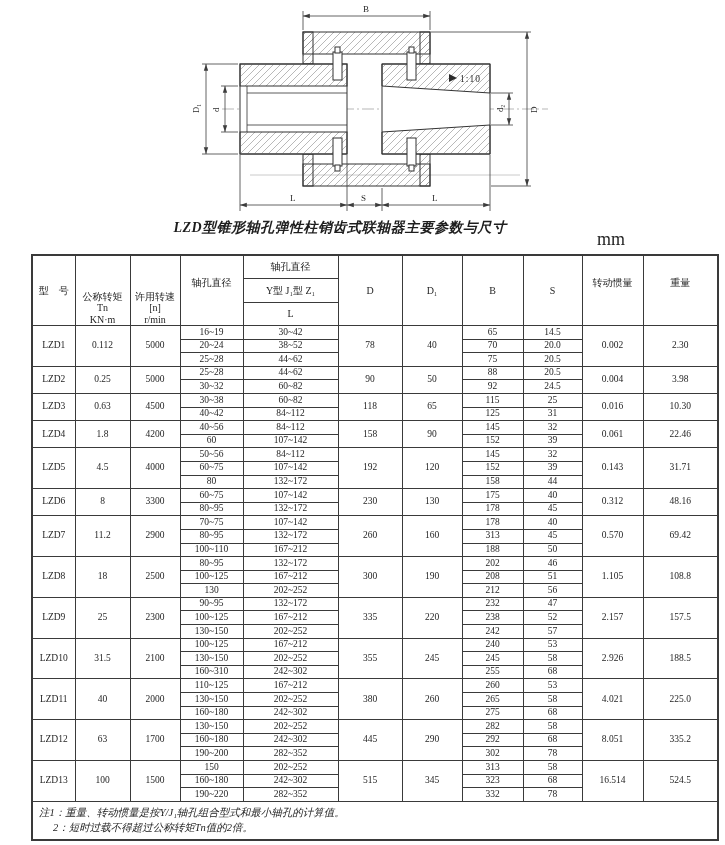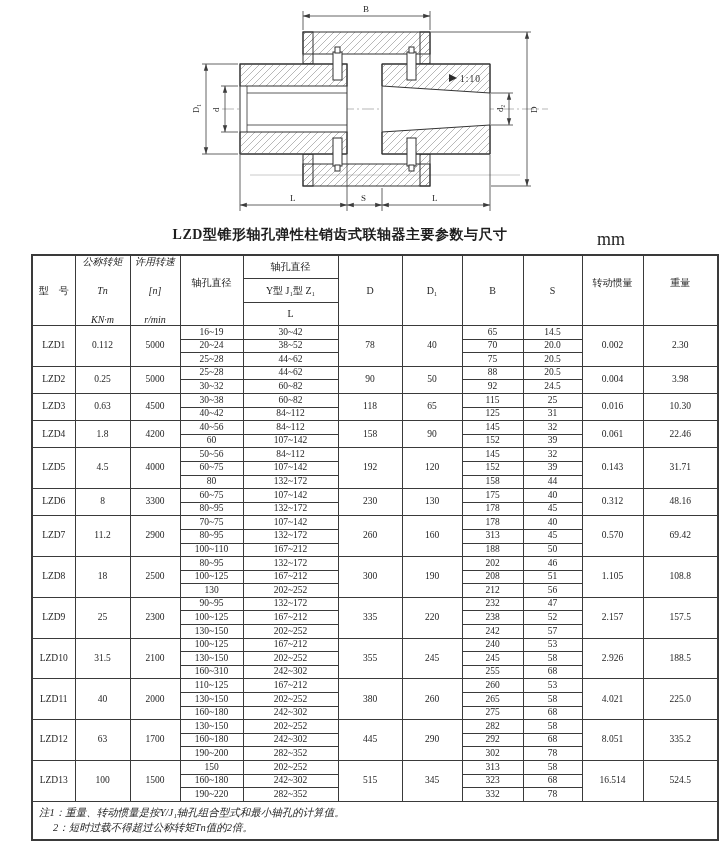--- a/index.html
+++ b/index.html
@@ -1,27 +1,27 @@
 <!DOCTYPE html>
 <html><head>
 <meta charset="utf-8">
 <style>
   html,body{margin:0;padding:0;background:#ffffff;}
   body{width:725px;height:845px;position:relative;overflow:hidden;
        font-family:"Liberation Serif","DejaVu Serif",serif;color:#1e1e1e;}
   #drawing{position:absolute;left:0;top:2px;}
-  #title-row{position:absolute;left:0;top:225px;width:652px;text-align:center;}
+  #title-row{position:absolute;left:0;top:218px;width:652px;text-align:center;font-style:italic;}
   #title-row .title{font-size:14px;font-weight:bold;letter-spacing:0.5px;position:relative;left:14px;}
   #unit-label{position:absolute;left:597px;top:229px;font-size:18px;}
   #table-wrap{position:absolute;left:31px;top:254px;}
   table{border-collapse:collapse;table-layout:fixed;width:688px;border:2px solid #3a3a3a;}
   th,td{border:1px solid #3a3a3a;text-align:center;vertical-align:middle;
         font-weight:normal;padding:0;overflow:hidden;}
   thead th{font-size:10px;height:17px;line-height:1.15;}
-  .vfill{display:flex;flex-direction:column;justify-content:space-between;height:100%;padding:1px 0;font-style:italic;}
+  .vfill{display:flex;flex-direction:column;justify-content:flex-end;height:100%;padding:1px 0;}
   .vsplit{display:flex;flex-direction:column;justify-content:space-between;height:100%;padding:3px 0 2px 0;margin-top:41px;}
   tbody td{font-size:9.5px;height:12.6px;line-height:1;}
   td.model{font-size:9.5px;}
   tfoot td{text-align:left;font-size:10.5px;height:32px;padding:2px 4px 3px 6px;line-height:15px;font-style:italic;}
   tfoot .note2{padding-left:14px;}
   svg text{font-family:"Liberation Serif","DejaVu Serif",serif;fill:#2b2b2b;}
 </style>
 </head>
 <body>
 

